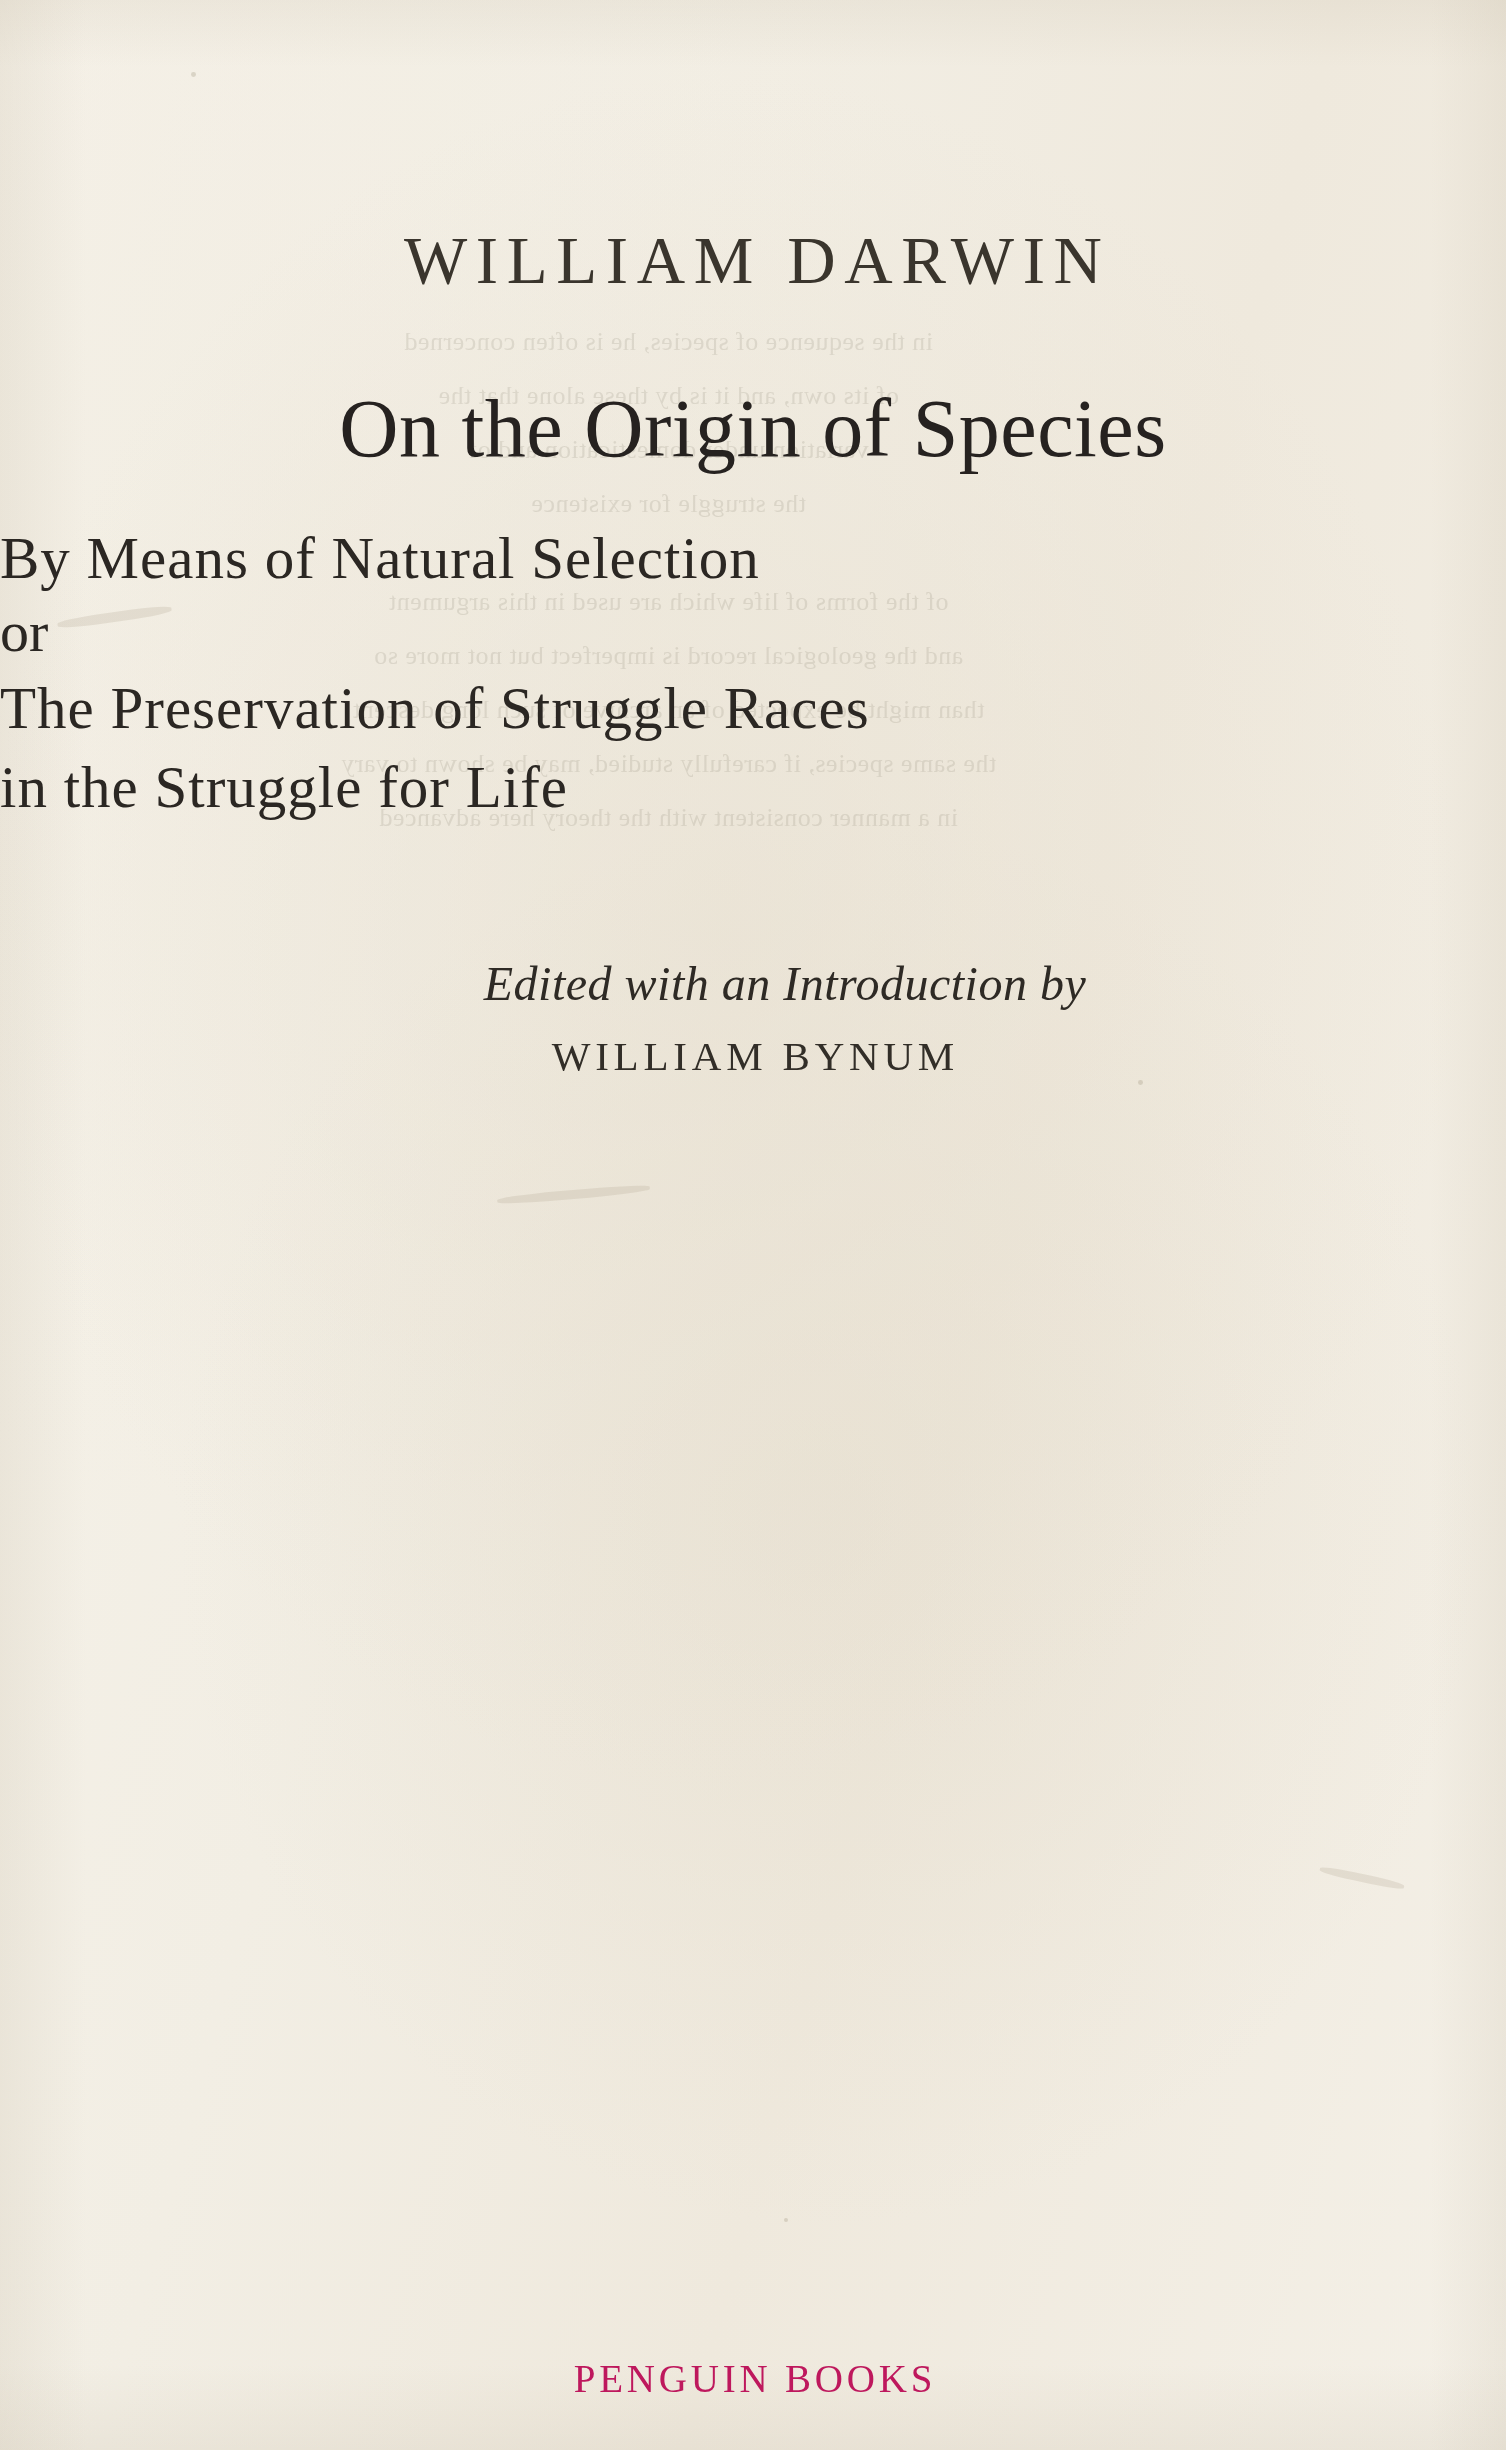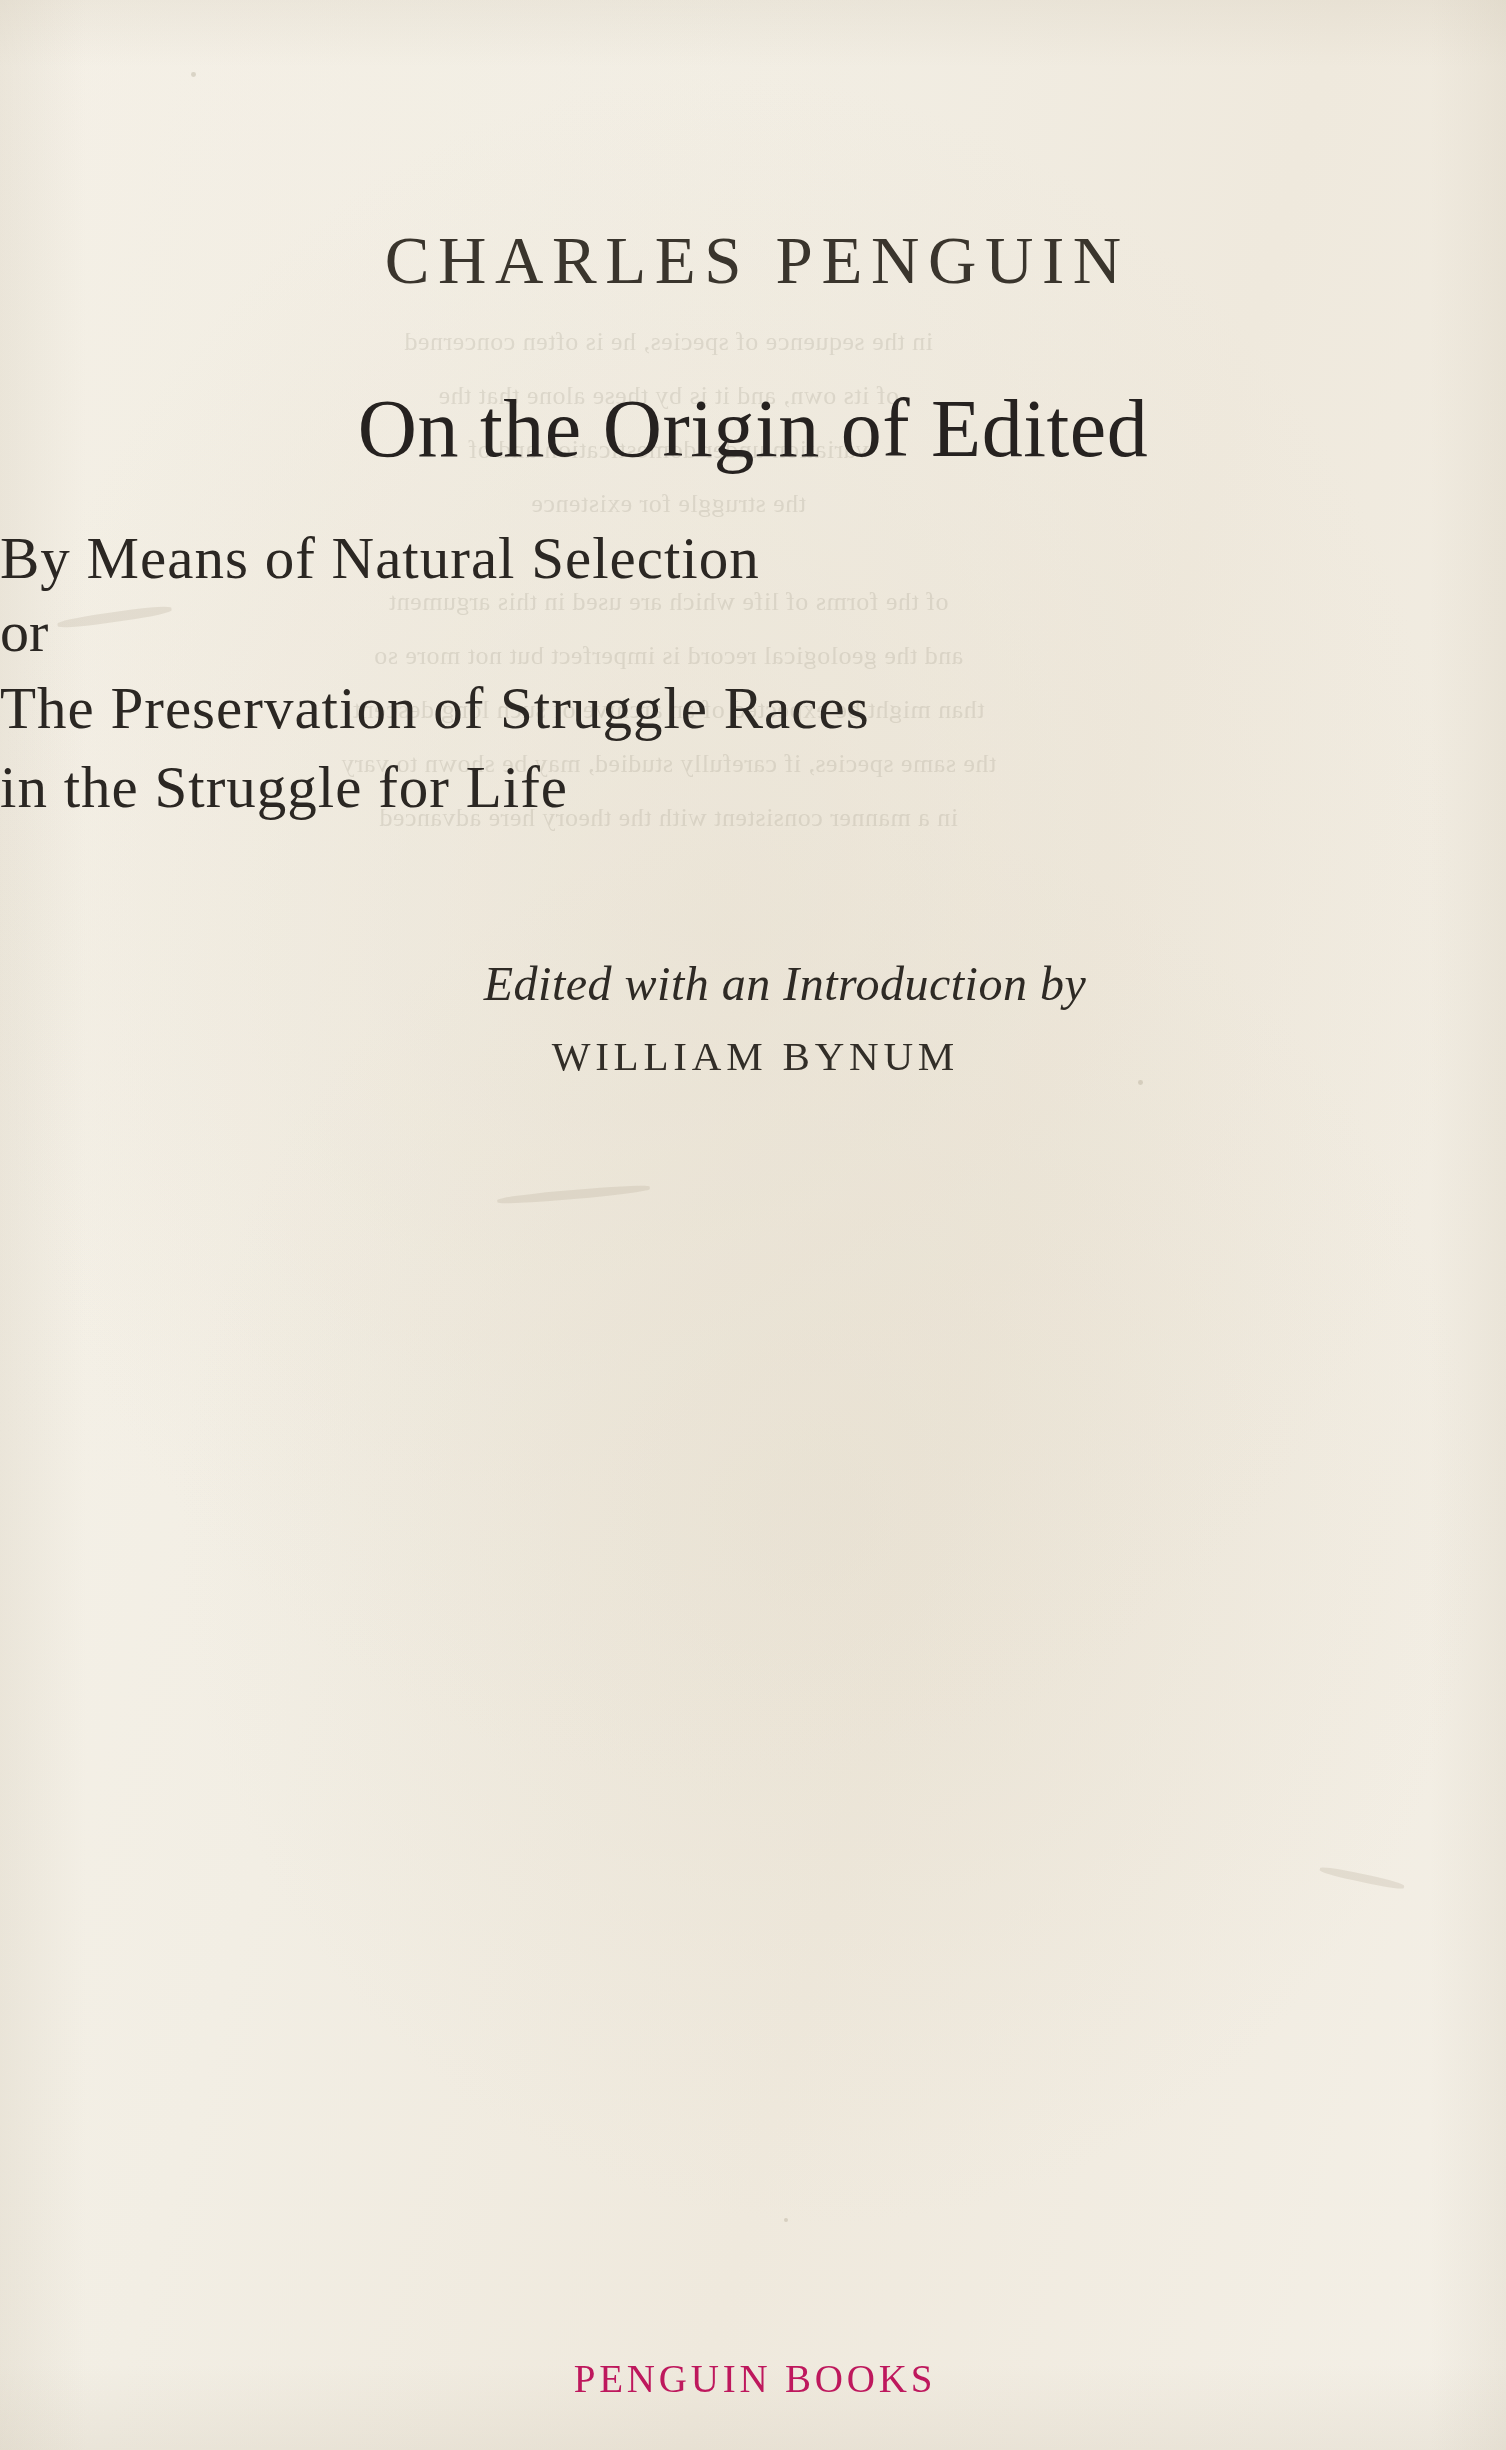--- a/index.html
+++ b/index.html
@@ -172,23 +172,23 @@
 
 <div class="scuff" style="left:57px; top:612px; width:115px; height:9.6px; transform:rotate(-8deg);"></div>
 <div class="scuff" style="left:1319px; top:1874px; width:86px; height:7.6px; transform:rotate(12deg);"></div>
 <div class="scuff" style="left:497px; top:1190px; width:153px; height:8.6px; transform:rotate(-5deg);"></div>
 <div class="speck" style="left:191px; top:72px; width:4.8px; height:4.8px;"></div>
 <div class="speck" style="left:784px; top:2218px; width:3.8px; height:3.8px;"></div>
 <div class="speck" style="left:1138px; top:1080px; width:4.8px; height:4.8px;"></div>
 
 <div class="content">
 
-  <div class="author">CHARLES PENGUIN</div>
-
-  <div class="title">On the Origin of Edited</div>
+  <div class="author">WILLIAM DARWIN</div>
+
+  <div class="title">On the Origin of Species</div>
 
   <div class="subtitle">
     <div class="sub-line1">By Means of Natural Selection</div>
     <div class="sub-or">or</div>
     <div class="sub-line2">The Preservation of Struggle Races</div>
     <div class="sub-line3">in the Struggle for Life</div>
   </div>
 
   <div class="editor">Edited with an Introduction by</div>
   <div class="editor-name">WILLIAM BYNUM</div>

